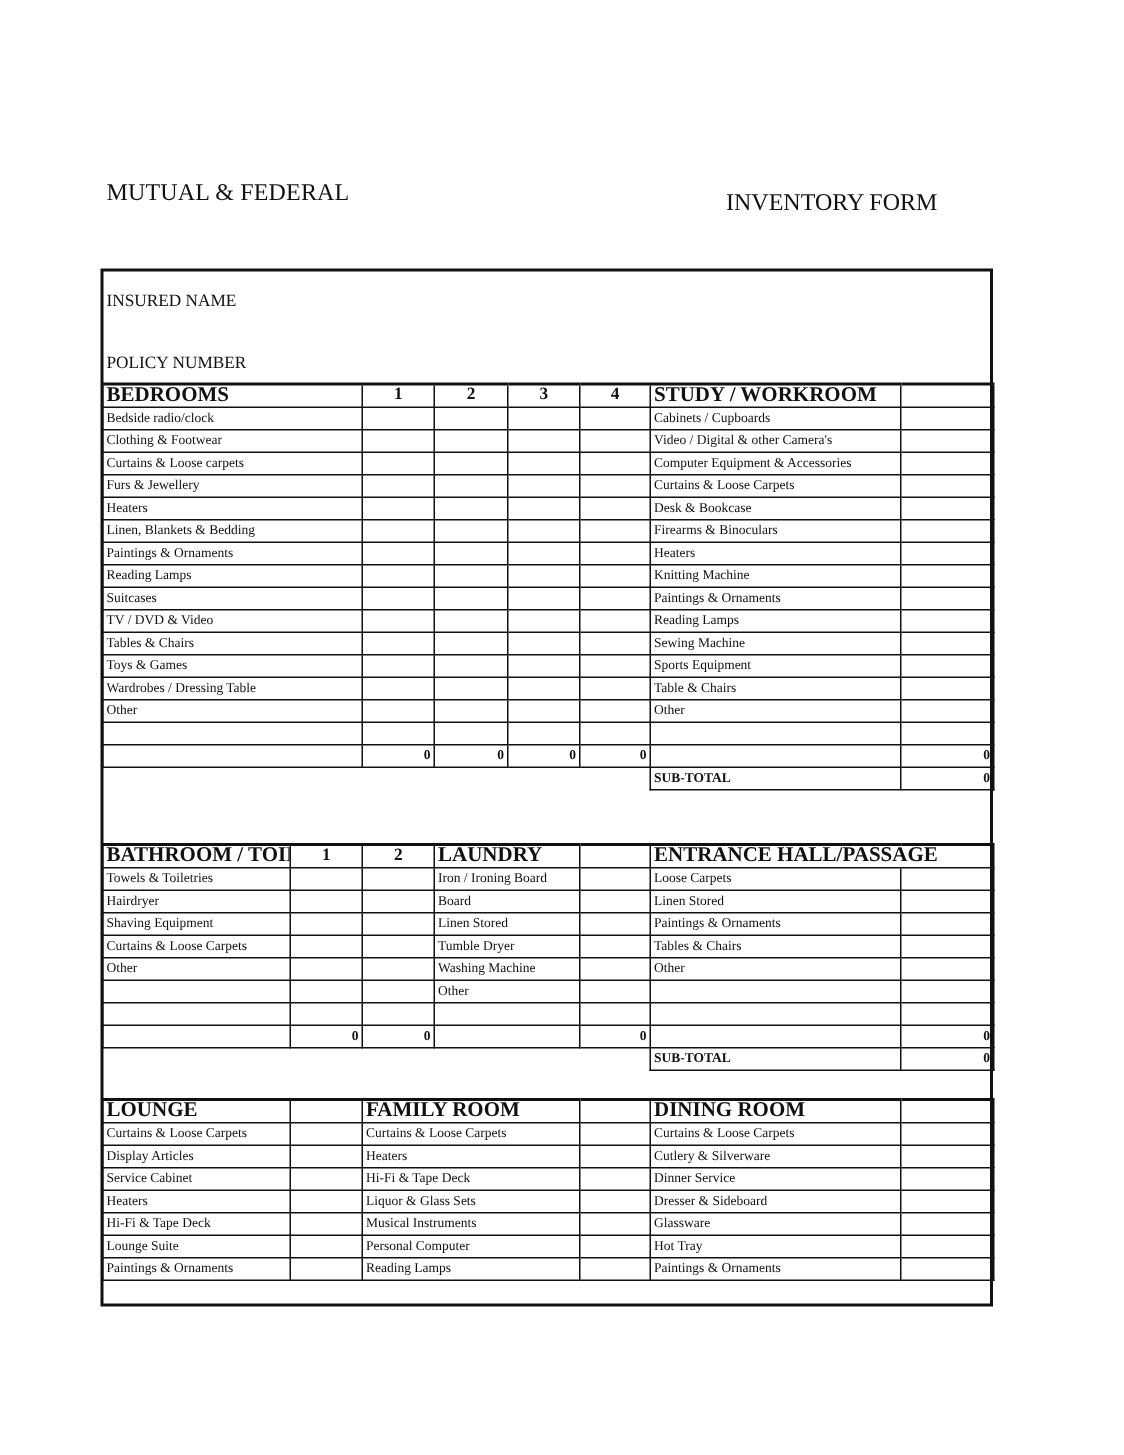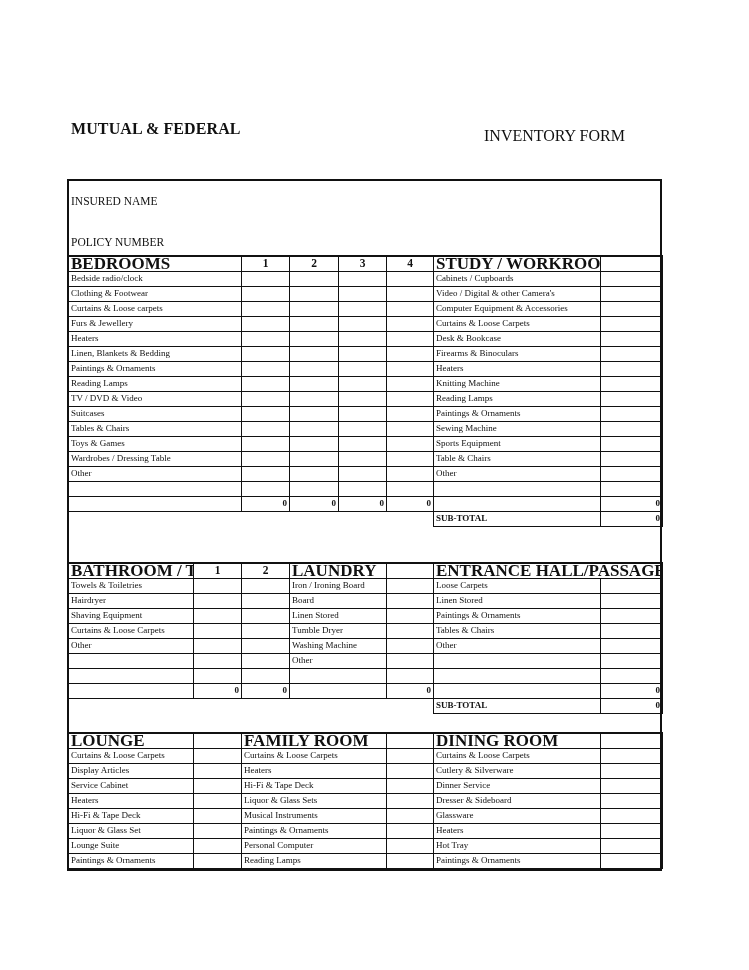--- a/index.html
+++ b/index.html
@@ -1,23 +1,23 @@
 <!DOCTYPE html>
 <html><head>
 <meta charset="utf-8">
 <style>
   html, body { margin:0; padding:0; background:#ffffff; }
   body { width:749px; height:970px; position:relative; overflow:hidden; font-family:"Liberation Serif", "DejaVu Serif", serif; color:#111; }
-  .title-left { position:absolute; left:71px; top:120px; font-size:16px; font-weight:bold; letter-spacing:0.1px; }
+  .title-left { position:absolute; left:71px; top:120px; font-size:16px; font-weight:normal; letter-spacing:0.1px; }
   .title-right { position:absolute; left:484px; top:127px; font-size:16px; }
   .form { position:absolute; left:67px; top:179px; width:595px; height:692px; border:2px solid #111; box-sizing:border-box; }
   .lbl { position:absolute; font-size:11.5px; font-weight:normal; }
   table.grid { position:absolute; border-collapse:collapse; table-layout:fixed; }
   table.grid td { border:1.5px solid #111; height:15px; padding:0 2px; font-size:9px; line-height:13px; white-space:nowrap; overflow:hidden; box-sizing:border-box; }
-  table.grid td.h { font-size:17px; font-weight:bold; }
+  table.grid td.h { font-size:14px; font-weight:bold; }
   table.grid td.hc { font-size:11.5px; font-weight:bold; text-align:center; }
   table.grid td.num { text-align:right; font-weight:bold; font-size:9px; }
   table.grid td.st { text-align:left; font-weight:bold; font-size:9px; }
   table.grid td.none { border:none; }
   table.grid tr.thick td { border-top:2px solid #111; }
 </style>
 </head>
 <body>
 
 <div class="title-left">MUTUAL &amp; FEDERAL</div>
@@ -113,35 +113,35 @@
       <tr>
         <td>Reading Lamps</td>
         <td></td>
         <td></td>
         <td></td>
         <td></td>
         <td>Knitting Machine</td>
         <td></td>
       </tr>
       <tr>
+        <td>Suitcases</td>
+        <td></td>
+        <td></td>
+        <td></td>
+        <td></td>
+        <td>Paintings &amp; Ornaments</td>
+        <td></td>
+      </tr>
+      <tr>
         <td>TV / DVD &amp; Video</td>
         <td></td>
         <td></td>
         <td></td>
         <td></td>
         <td>Reading Lamps</td>
-        <td></td>
-      </tr>
-      <tr>
-        <td>Suitcases</td>
-        <td></td>
-        <td></td>
-        <td></td>
-        <td></td>
-        <td>Paintings &amp; Ornaments</td>
         <td></td>
       </tr>
       <tr>
         <td>Tables &amp; Chairs</td>
         <td></td>
         <td></td>
         <td></td>
         <td></td>
         <td>Sewing Machine</td>
         <td></td>
@@ -350,28 +350,20 @@
       </tr>
       <tr>
         <td>Hi-Fi &amp; Tape Deck</td>
         <td></td>
         <td>Musical Instruments</td>
         <td></td>
         <td>Glassware</td>
         <td></td>
       </tr>
       <tr>
-        <td>Liquor &amp; Glass Set</td>
-        <td></td>
-        <td>Paintings &amp; Ornaments</td>
-        <td></td>
-        <td>Heaters</td>
-        <td></td>
-      </tr>
-      <tr>
         <td>Lounge Suite</td>
         <td></td>
         <td>Personal Computer</td>
         <td></td>
         <td>Hot Tray</td>
         <td></td>
       </tr>
       <tr>
         <td>Paintings &amp; Ornaments</td>
         <td></td>

